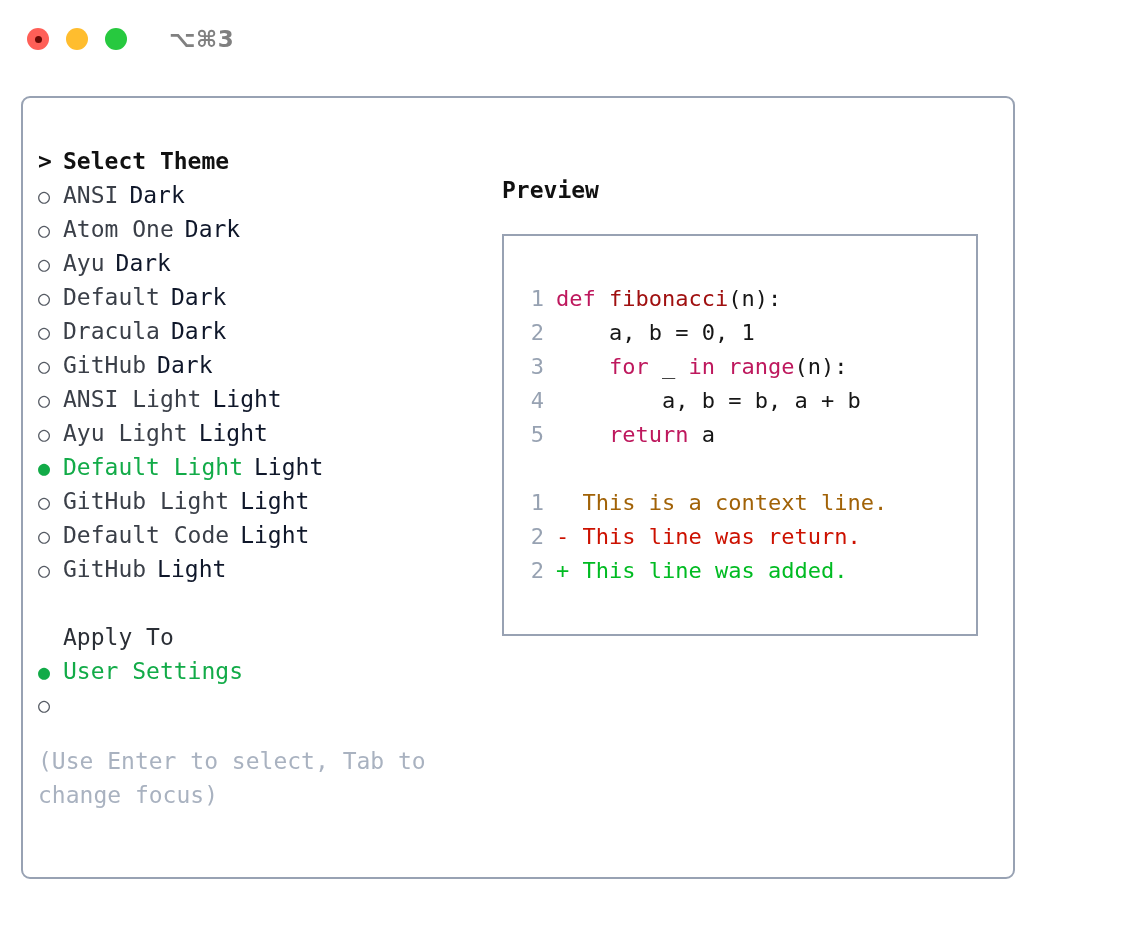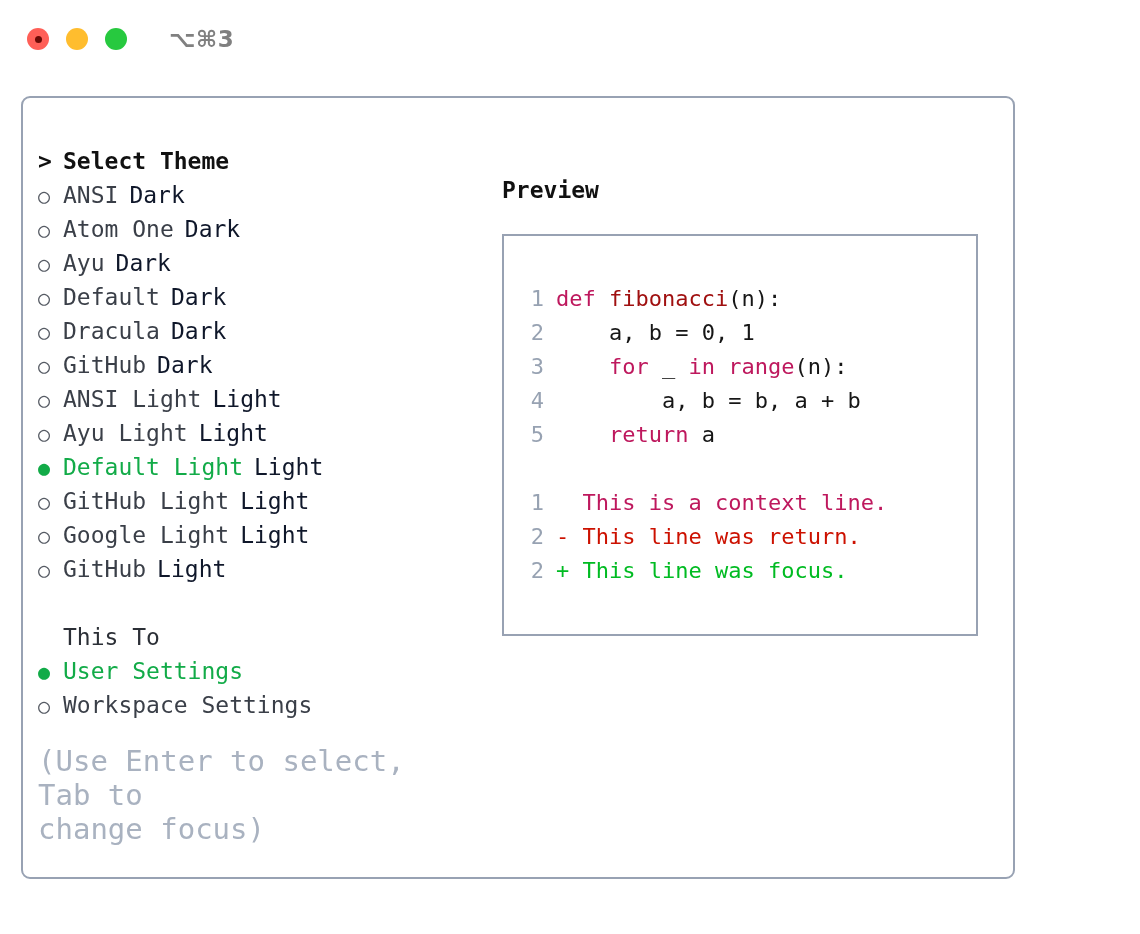--- a/index.html
+++ b/index.html
@@ -141,21 +141,21 @@
 
   .subsection-title {
     color: #2b2f36;
     font-weight: normal;
   }
 
   .spacer-row { height: 34px; }
 
   .help-text {
     margin-top: 22px;
-    font-size: 29px;
+    font-size: 23px;
     line-height: 34px;
     color: #a9b2c0;
     width: 400px;
   }
 
   
   .right-col {
     position: absolute;
     left: 479px;
     top: 35px;
@@ -190,21 +190,21 @@
     width: 24px;
     flex: 0 0 24px;
     text-align: right;
     color: #97a2b2;
     margin-right: 12px;
   }
   .tok-kw { color: #be185d; }
   .tok-fn { color: #a01010; }
   .tok-plain { color: #161616; }
   .diff-gap { height: 34px; }
-  .diff-context { color: #be185d; }
+  .diff-context { color: #a16207; }
   .diff-del { color: #cc1100; }
   .diff-add { color: #00bb22; }
 </style>
 </head>
 <body>
 
 <div class="app-window">
 
   <div class="titlebar">
     <div class="traffic-lights">
@@ -282,45 +282,44 @@
         </div>
 
         <div class="row">
           <span class="marker marker-empty">○</span>
           <span class="item-name">GitHub Light</span>
           <span class="item-cat">Light</span>
         </div>
 
         <div class="row">
           <span class="marker marker-empty">○</span>
-          <span class="item-name">Google Light</span>
+          <span class="item-name">Default Code</span>
           <span class="item-cat">Light</span>
         </div>
 
         <div class="row">
           <span class="marker marker-empty">○</span>
           <span class="item-name">GitHub</span>
           <span class="item-cat">Light</span>
         </div>
 
         <div class="spacer-row"></div>
 
         <div class="row">
           <span class="marker"></span>
-          <span class="subsection-title">This To</span>
+          <span class="subsection-title">Apply To</span>
         </div>
 
         <div class="row">
           <span class="marker marker-filled">●</span>
           <span class="item-name selected">User Settings</span>
         </div>
 
         <div class="row">
           <span class="marker marker-empty">○</span>
-          <span class="item-name">Workspace Settings</span>
         </div>
 
         <div class="help-text">
           <div>(Use Enter to select, Tab to</div>
           <div>change focus)</div>
         </div>
 
       </div>
 
       <div class="right-col">
@@ -360,21 +359,21 @@
             <span class="diff-context">  </span><span class="diff-context">This is a context line.</span>
           </div>
 
           <div class="code-line">
             <span class="lineno">2</span>
             <span class="diff-del">- </span><span class="diff-del">This line was return.</span>
           </div>
 
           <div class="code-line">
             <span class="lineno">2</span>
-            <span class="diff-add">+ </span><span class="diff-add">This line was focus.</span>
+            <span class="diff-add">+ </span><span class="diff-add">This line was added.</span>
           </div>
 
         </div>
       </div>
 
     </div>
   </div>
 </div>
 
 </body></html>

